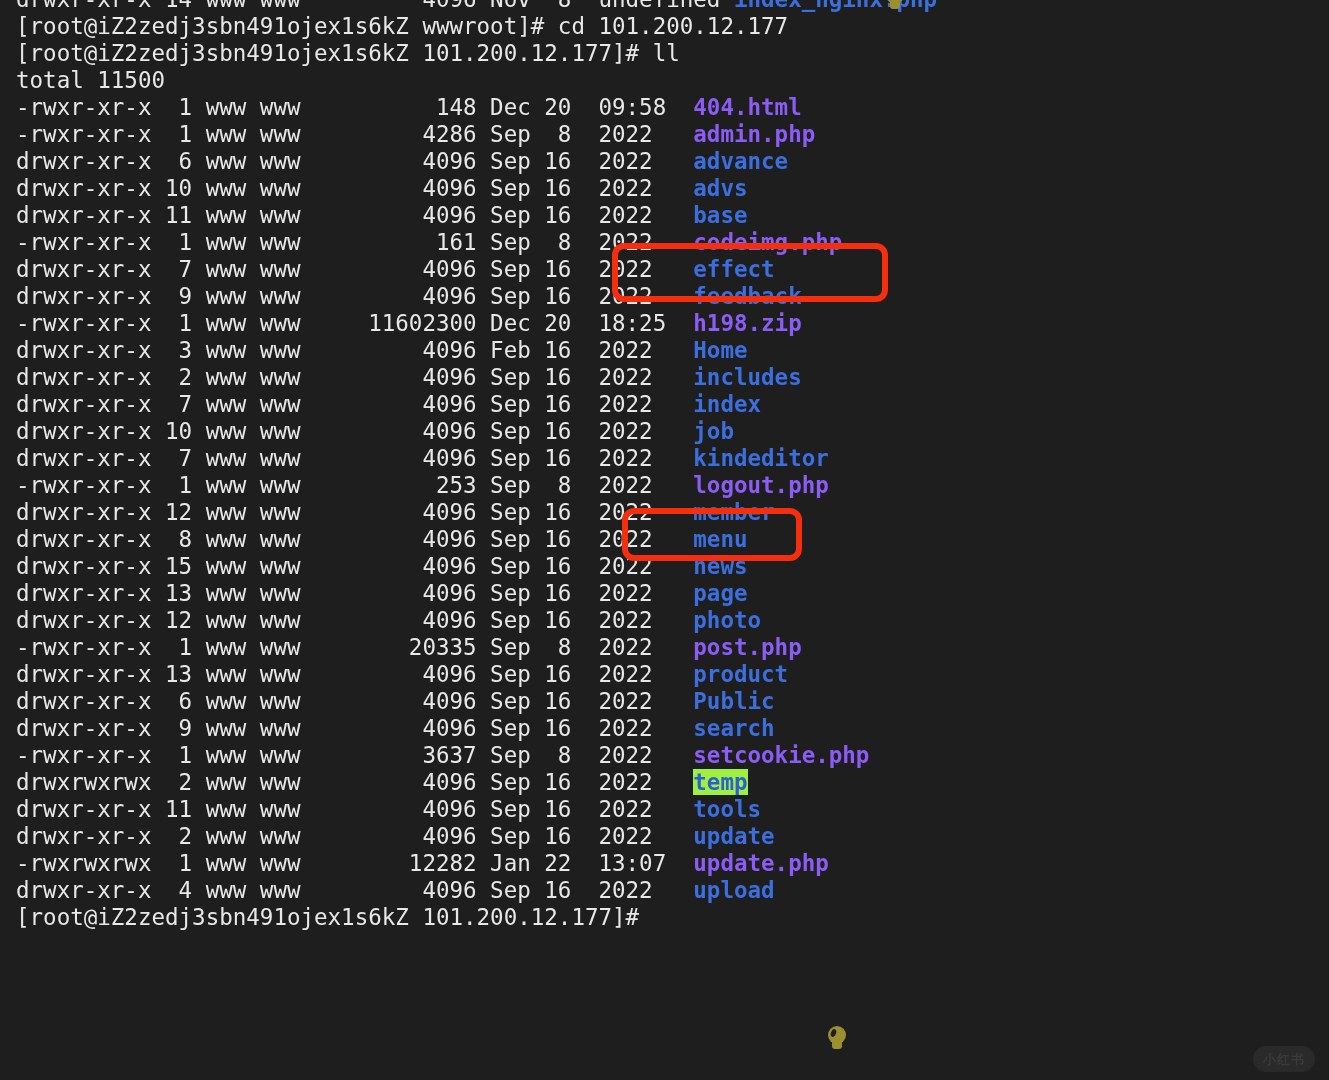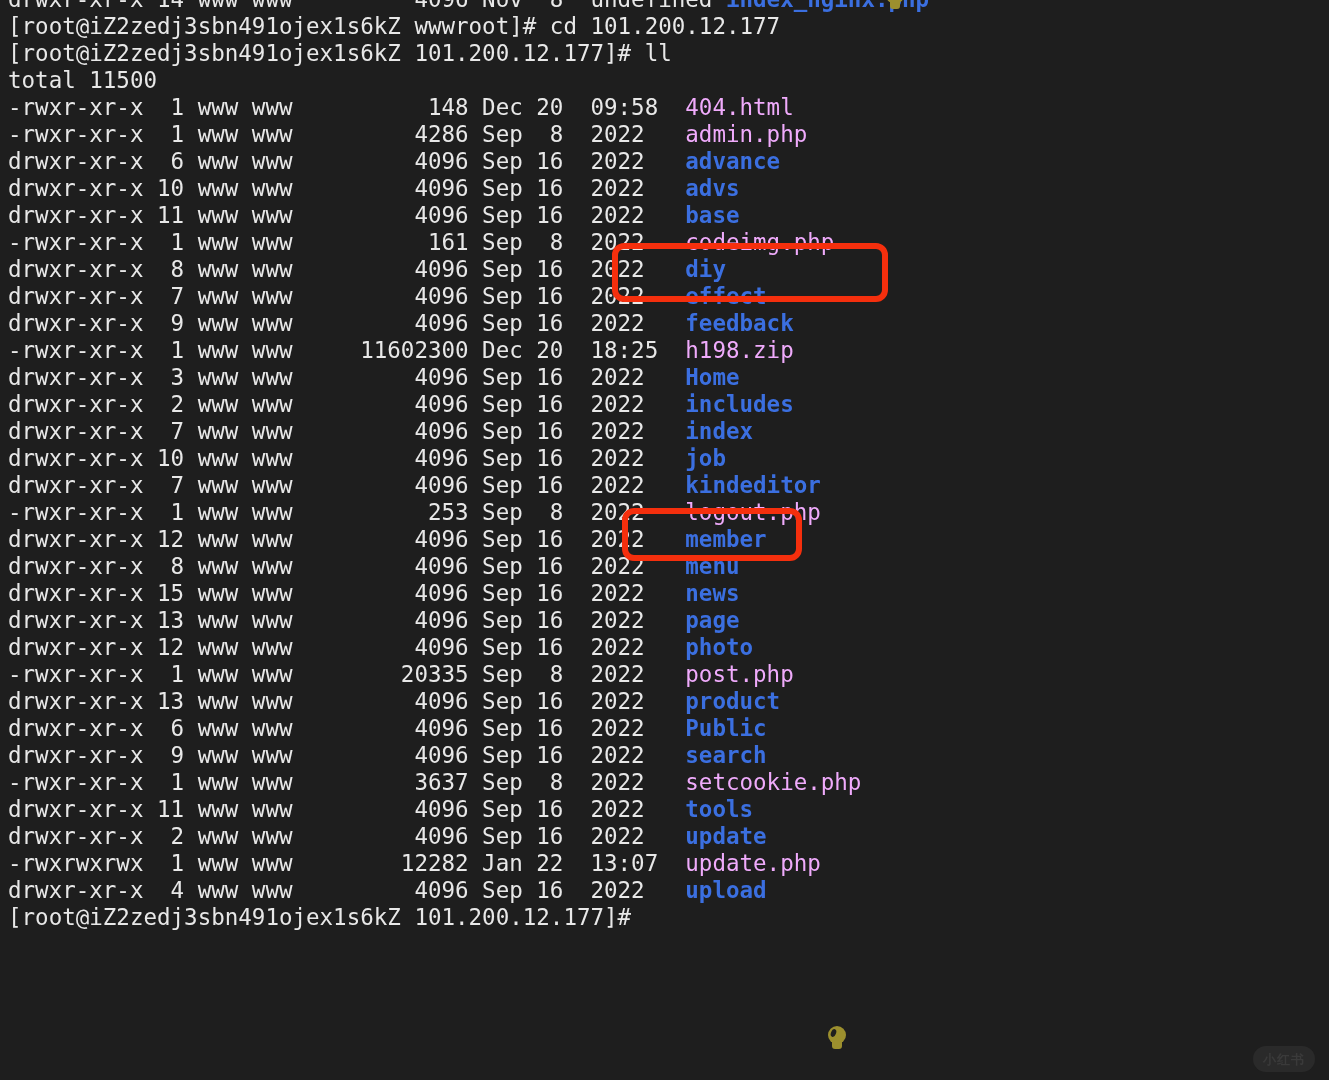--- a/index.html
+++ b/index.html
@@ -25,35 +25,35 @@
     left: 0;
     top: 0;
     width: 1329px;
     padding: 0;
   }
   .line {
     white-space: pre;
     height: 27px;
     line-height: 27px;
     color: #e8e8e8;
-    padding-left: 8px;
+    padding-left: 16px;
   }
   .line.clipped-top {
     height: 13px;
     line-height: 27px;
     overflow: hidden;
     position: relative;
   }
   .line.clipped-top > span {
     position: relative;
     top: -14px;
   }
   .c-default { color: #e8e8e8; }
   .c-dir     { color: #3b6fe0; font-weight: 700; }
-  .c-exec    { color: #f0abfc; font-weight: 400; }
+  .c-exec    { color: #8b5cf6; font-weight: 700; }
   .c-stickyw {
     color: #2d5fd4;
     font-weight: 700;
     background: #9ef13f;
   }
 
   
   .redbox {
     position: absolute;
     border: 6px solid #f52f0d;
@@ -129,40 +129,40 @@
       <div class="line clipped-top"><span><span class="c-default">drwxr-xr-x 14 www www         4096 Nov  8  undefined </span><span class="c-dir">index_nginx.php</span></span></div>
       <div class="line"><span class="c-default">[root@iZ2zedj3sbn491ojex1s6kZ wwwroot]# cd 101.200.12.177</span></div>
       <div class="line"><span class="c-default">[root@iZ2zedj3sbn491ojex1s6kZ 101.200.12.177]# ll</span></div>
       <div class="line"><span class="c-default">total 11500</span></div>
       <div class="line"><span class="c-default">-rwxr-xr-x  1 www www          148 Dec 20  09:58  </span><span class="c-exec">404.html</span></div>
       <div class="line"><span class="c-default">-rwxr-xr-x  1 www www         4286 Sep  8  2022   </span><span class="c-exec">admin.php</span></div>
       <div class="line"><span class="c-default">drwxr-xr-x  6 www www         4096 Sep 16  2022   </span><span class="c-dir">advance</span></div>
       <div class="line"><span class="c-default">drwxr-xr-x 10 www www         4096 Sep 16  2022   </span><span class="c-dir">advs</span></div>
       <div class="line"><span class="c-default">drwxr-xr-x 11 www www         4096 Sep 16  2022   </span><span class="c-dir">base</span></div>
       <div class="line"><span class="c-default">-rwxr-xr-x  1 www www          161 Sep  8  2022   </span><span class="c-exec">codeimg.php</span></div>
-      <div class="line"><span class="c-default">drwxr-xr-x  8 www www         4096 Sep 16  2022   </span><span class="c-dir">diy</span></div>
       <div class="line"><span class="c-default">drwxr-xr-x  7 www www         4096 Sep 16  2022   </span><span class="c-dir">effect</span></div>
       <div class="line"><span class="c-default">drwxr-xr-x  9 www www         4096 Sep 16  2022   </span><span class="c-dir">feedback</span></div>
       <div class="line"><span class="c-default">-rwxr-xr-x  1 www www     11602300 Dec 20  18:25  </span><span class="c-exec">h198.zip</span></div>
-      <div class="line"><span class="c-default">drwxr-xr-x  3 www www         4096 Sep 16  2022   </span><span class="c-dir">Home</span></div>
+      <div class="line"><span class="c-default">drwxr-xr-x  3 www www         4096 Feb 16  2022   </span><span class="c-dir">Home</span></div>
       <div class="line"><span class="c-default">drwxr-xr-x  2 www www         4096 Sep 16  2022   </span><span class="c-dir">includes</span></div>
       <div class="line"><span class="c-default">drwxr-xr-x  7 www www         4096 Sep 16  2022   </span><span class="c-dir">index</span></div>
       <div class="line"><span class="c-default">drwxr-xr-x 10 www www         4096 Sep 16  2022   </span><span class="c-dir">job</span></div>
       <div class="line"><span class="c-default">drwxr-xr-x  7 www www         4096 Sep 16  2022   </span><span class="c-dir">kindeditor</span></div>
       <div class="line"><span class="c-default">-rwxr-xr-x  1 www www          253 Sep  8  2022   </span><span class="c-exec">logout.php</span></div>
       <div class="line"><span class="c-default">drwxr-xr-x 12 www www         4096 Sep 16  2022   </span><span class="c-dir">member</span></div>
       <div class="line"><span class="c-default">drwxr-xr-x  8 www www         4096 Sep 16  2022   </span><span class="c-dir">menu</span></div>
       <div class="line"><span class="c-default">drwxr-xr-x 15 www www         4096 Sep 16  2022   </span><span class="c-dir">news</span></div>
       <div class="line"><span class="c-default">drwxr-xr-x 13 www www         4096 Sep 16  2022   </span><span class="c-dir">page</span></div>
       <div class="line"><span class="c-default">drwxr-xr-x 12 www www         4096 Sep 16  2022   </span><span class="c-dir">photo</span></div>
       <div class="line"><span class="c-default">-rwxr-xr-x  1 www www        20335 Sep  8  2022   </span><span class="c-exec">post.php</span></div>
       <div class="line"><span class="c-default">drwxr-xr-x 13 www www         4096 Sep 16  2022   </span><span class="c-dir">product</span></div>
       <div class="line"><span class="c-default">drwxr-xr-x  6 www www         4096 Sep 16  2022   </span><span class="c-dir">Public</span></div>
       <div class="line"><span class="c-default">drwxr-xr-x  9 www www         4096 Sep 16  2022   </span><span class="c-dir">search</span></div>
       <div class="line"><span class="c-default">-rwxr-xr-x  1 www www         3637 Sep  8  2022   </span><span class="c-exec">setcookie.php</span></div>
+      <div class="line"><span class="c-default">drwxrwxrwx  2 www www         4096 Sep 16  2022   </span><span class="c-stickyw">temp</span></div>
       <div class="line"><span class="c-default">drwxr-xr-x 11 www www         4096 Sep 16  2022   </span><span class="c-dir">tools</span></div>
       <div class="line"><span class="c-default">drwxr-xr-x  2 www www         4096 Sep 16  2022   </span><span class="c-dir">update</span></div>
       <div class="line"><span class="c-default">-rwxrwxrwx  1 www www        12282 Jan 22  13:07  </span><span class="c-exec">update.php</span></div>
       <div class="line"><span class="c-default">drwxr-xr-x  4 www www         4096 Sep 16  2022   </span><span class="c-dir">upload</span></div>
       <div class="line"><span class="c-default">[root@iZ2zedj3sbn491ojex1s6kZ 101.200.12.177]# </span></div>
     </div>
 
   <div class="redbox" id="redbox-1"></div>
   <div class="redbox" id="redbox-2"></div>
 

